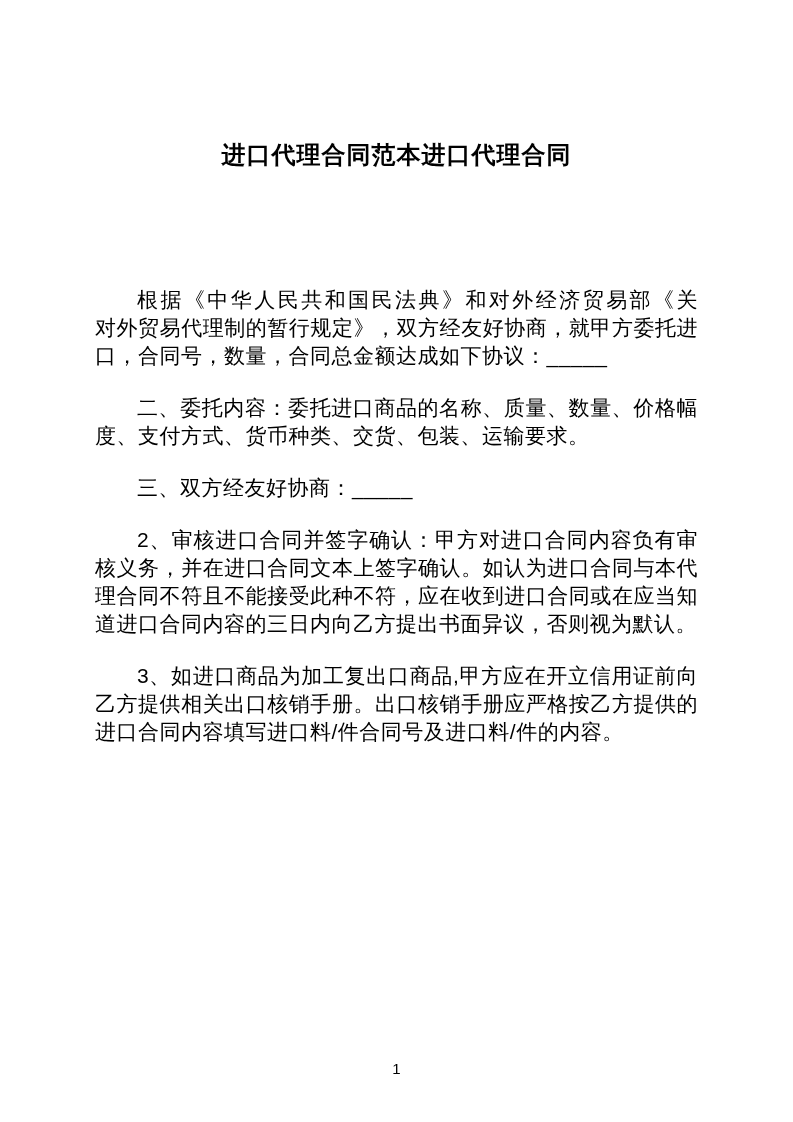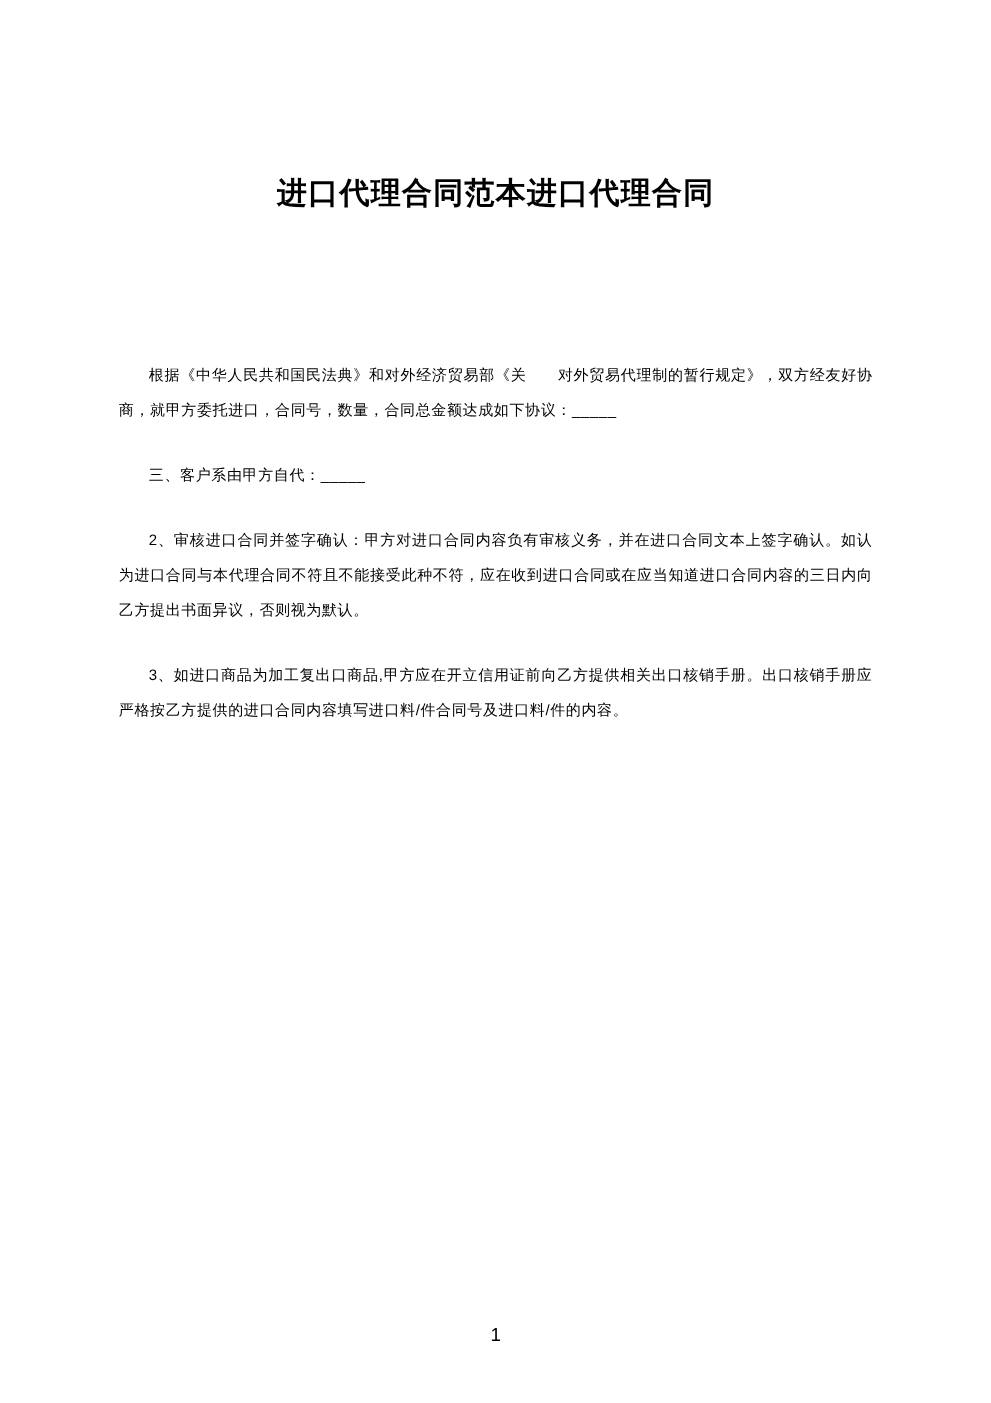--- a/index.html
+++ b/index.html
@@ -38,21 +38,21 @@
       font-weight: 500;
     }
     .field-line .blank {
       letter-spacing: 0;
       font-weight: normal;
     }
     .body-paragraphs {
       margin-top: 0;
     }
     .para {
-      font-size: 12px;
+      font-size: 21px;
       line-height: 28px;
       text-align: justify;
       text-indent: 2em;
       margin-bottom: 24px;
       font-weight: 500;
       letter-spacing: 0.5px;
     }
     .page-number {
       position: absolute;
       bottom: 45px;
@@ -72,20 +72,21 @@
 
   <div class="header-fields">
 
 
 
 
   </div>
 
   <div class="body-paragraphs">
     <p class="para">根据《中华人民共和国民法典》和对外经济贸易部《关　　对外贸易代理制的暂行规定》，双方经友好协商，就甲方委托进口，合同号，数量，合同总金额达成如下协议：_____</p>
-    <p class="para">三、客户系由甲方自代：_____</p>
+    <p class="para">二、委托内容：委托进口商品的名称、质量、数量、价格幅度、支付方式、货币种类、交货、包装、运输要求。</p>
+    <p class="para">三、双方经友好协商：_____</p>
     <p class="para">2、审核进口合同并签字确认：甲方对进口合同内容负有审核义务，并在进口合同文本上签字确认。如认为进口合同与本代理合同不符且不能接受此种不符，应在收到进口合同或在应当知道进口合同内容的三日内向乙方提出书面异议，否则视为默认。</p>
     <p class="para">3、如进口商品为加工复出口商品,甲方应在开立信用证前向乙方提供相关出口核销手册。出口核销手册应严格按乙方提供的进口合同内容填写进口料/件合同号及进口料/件的内容。</p>
   </div>
 
   <div class="page-number">1</div>
 
 </div>
 
 </body></html>

